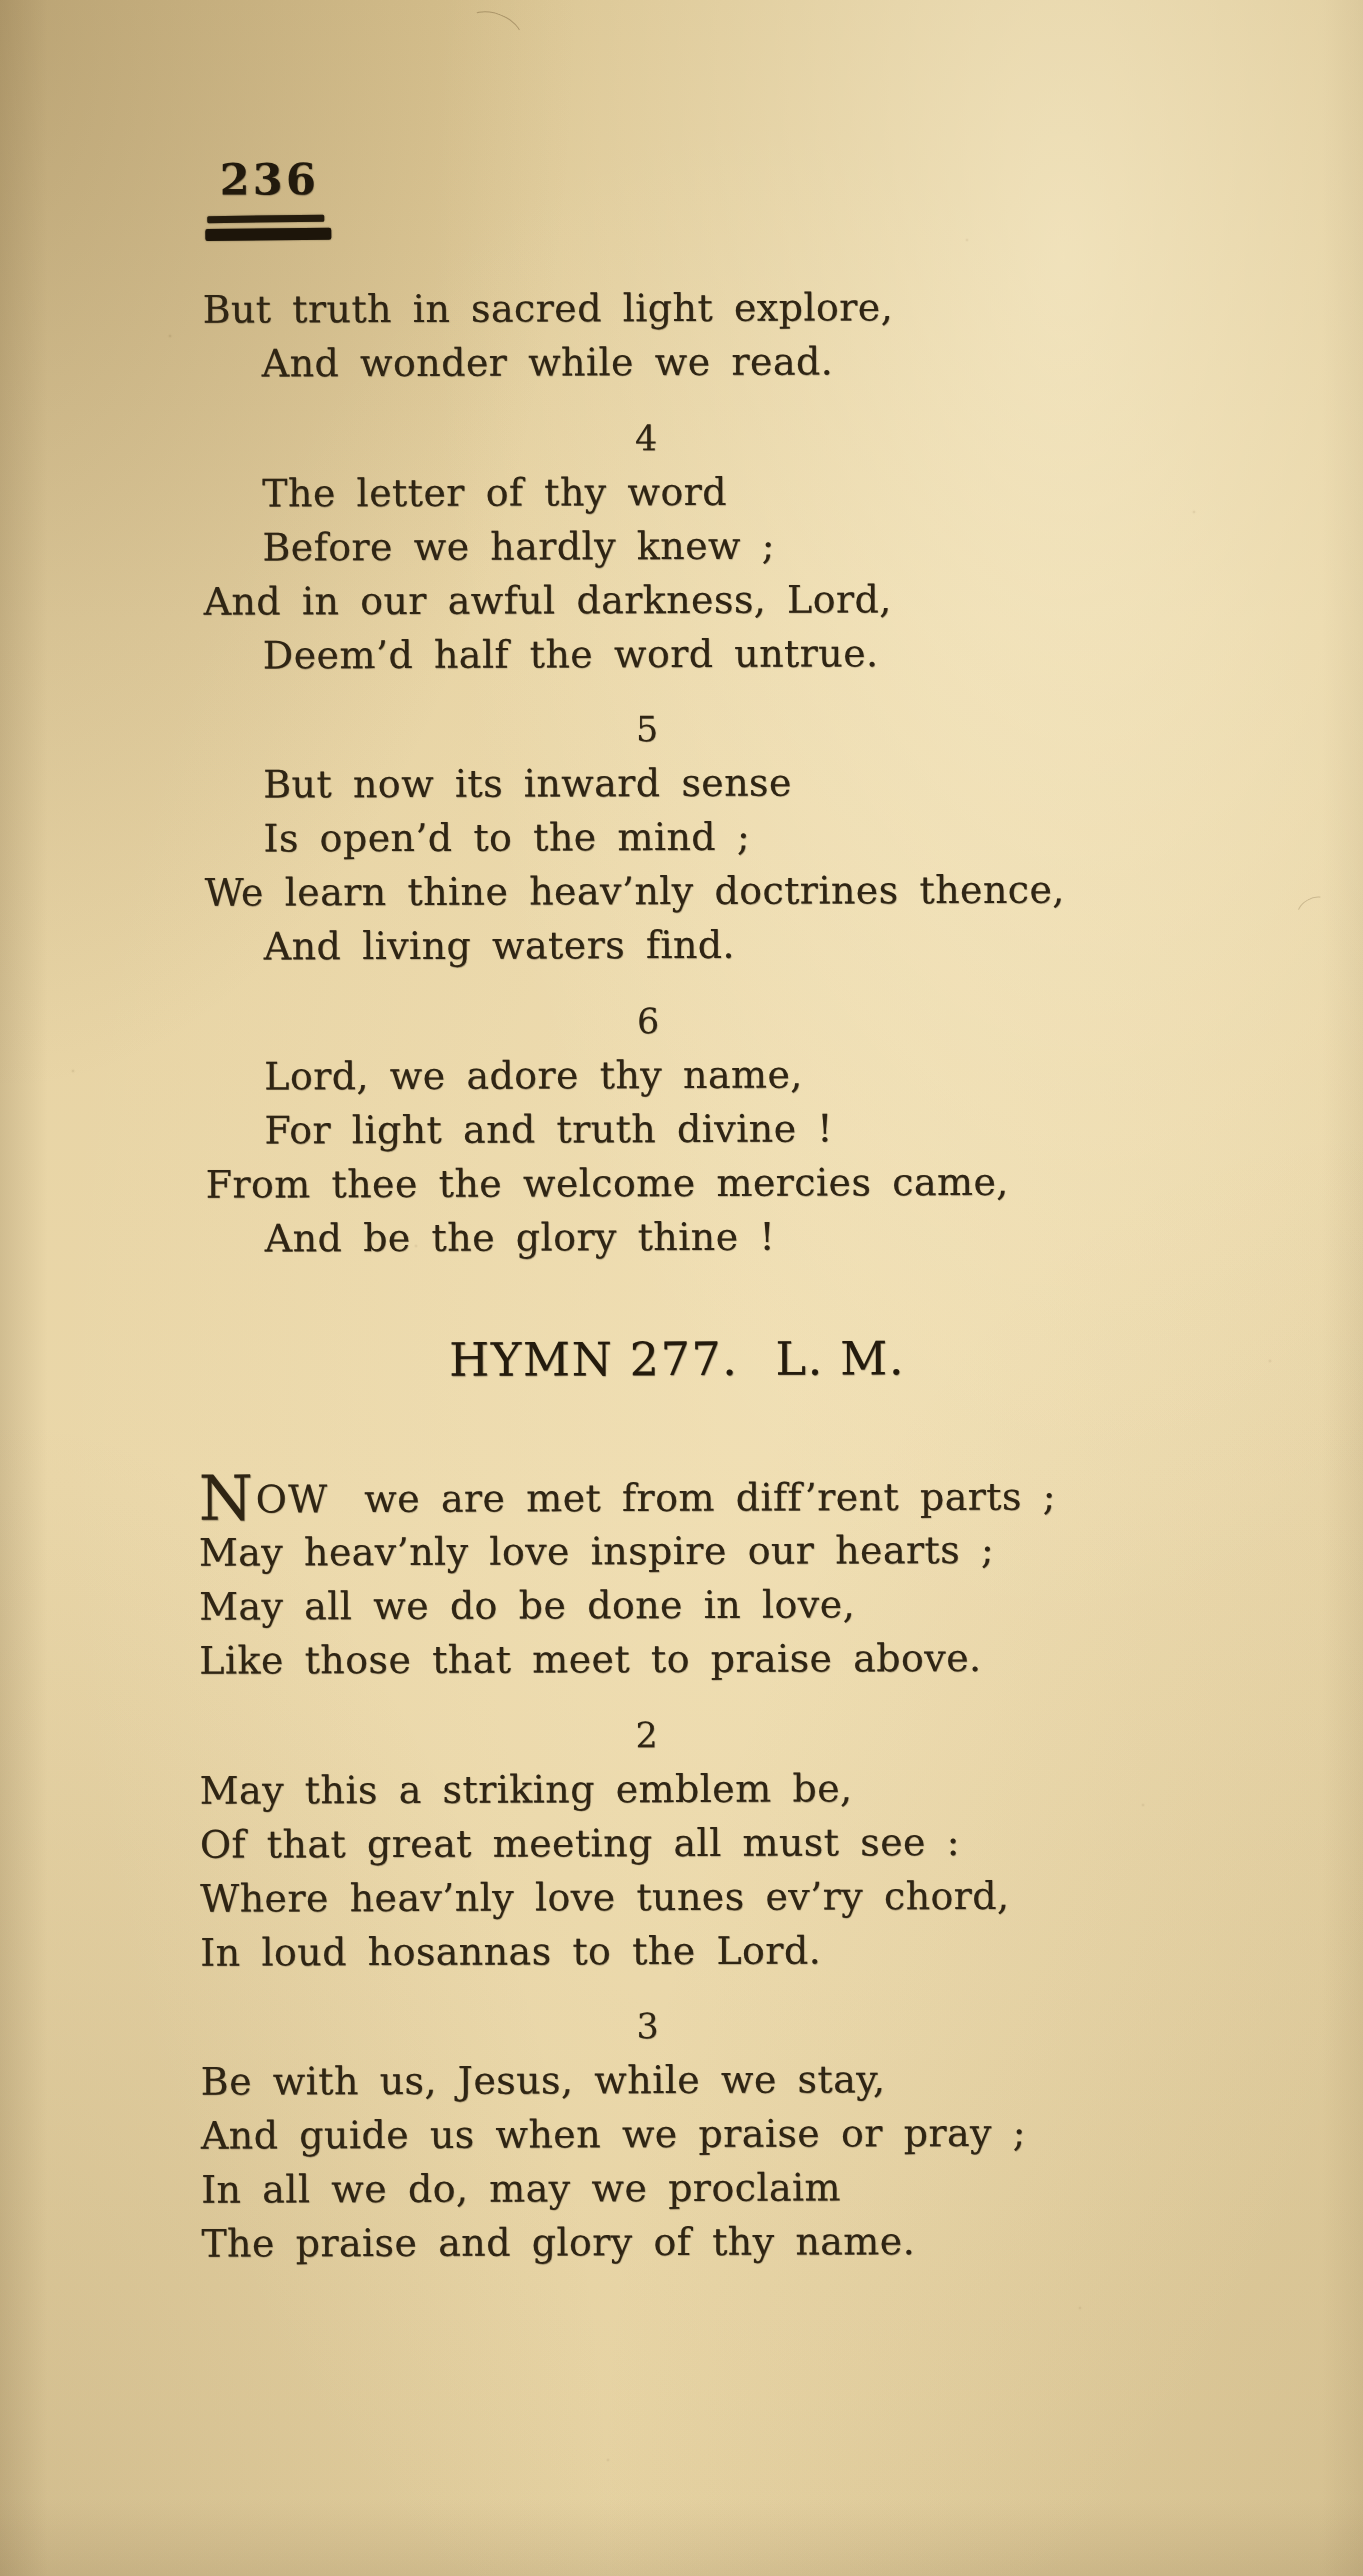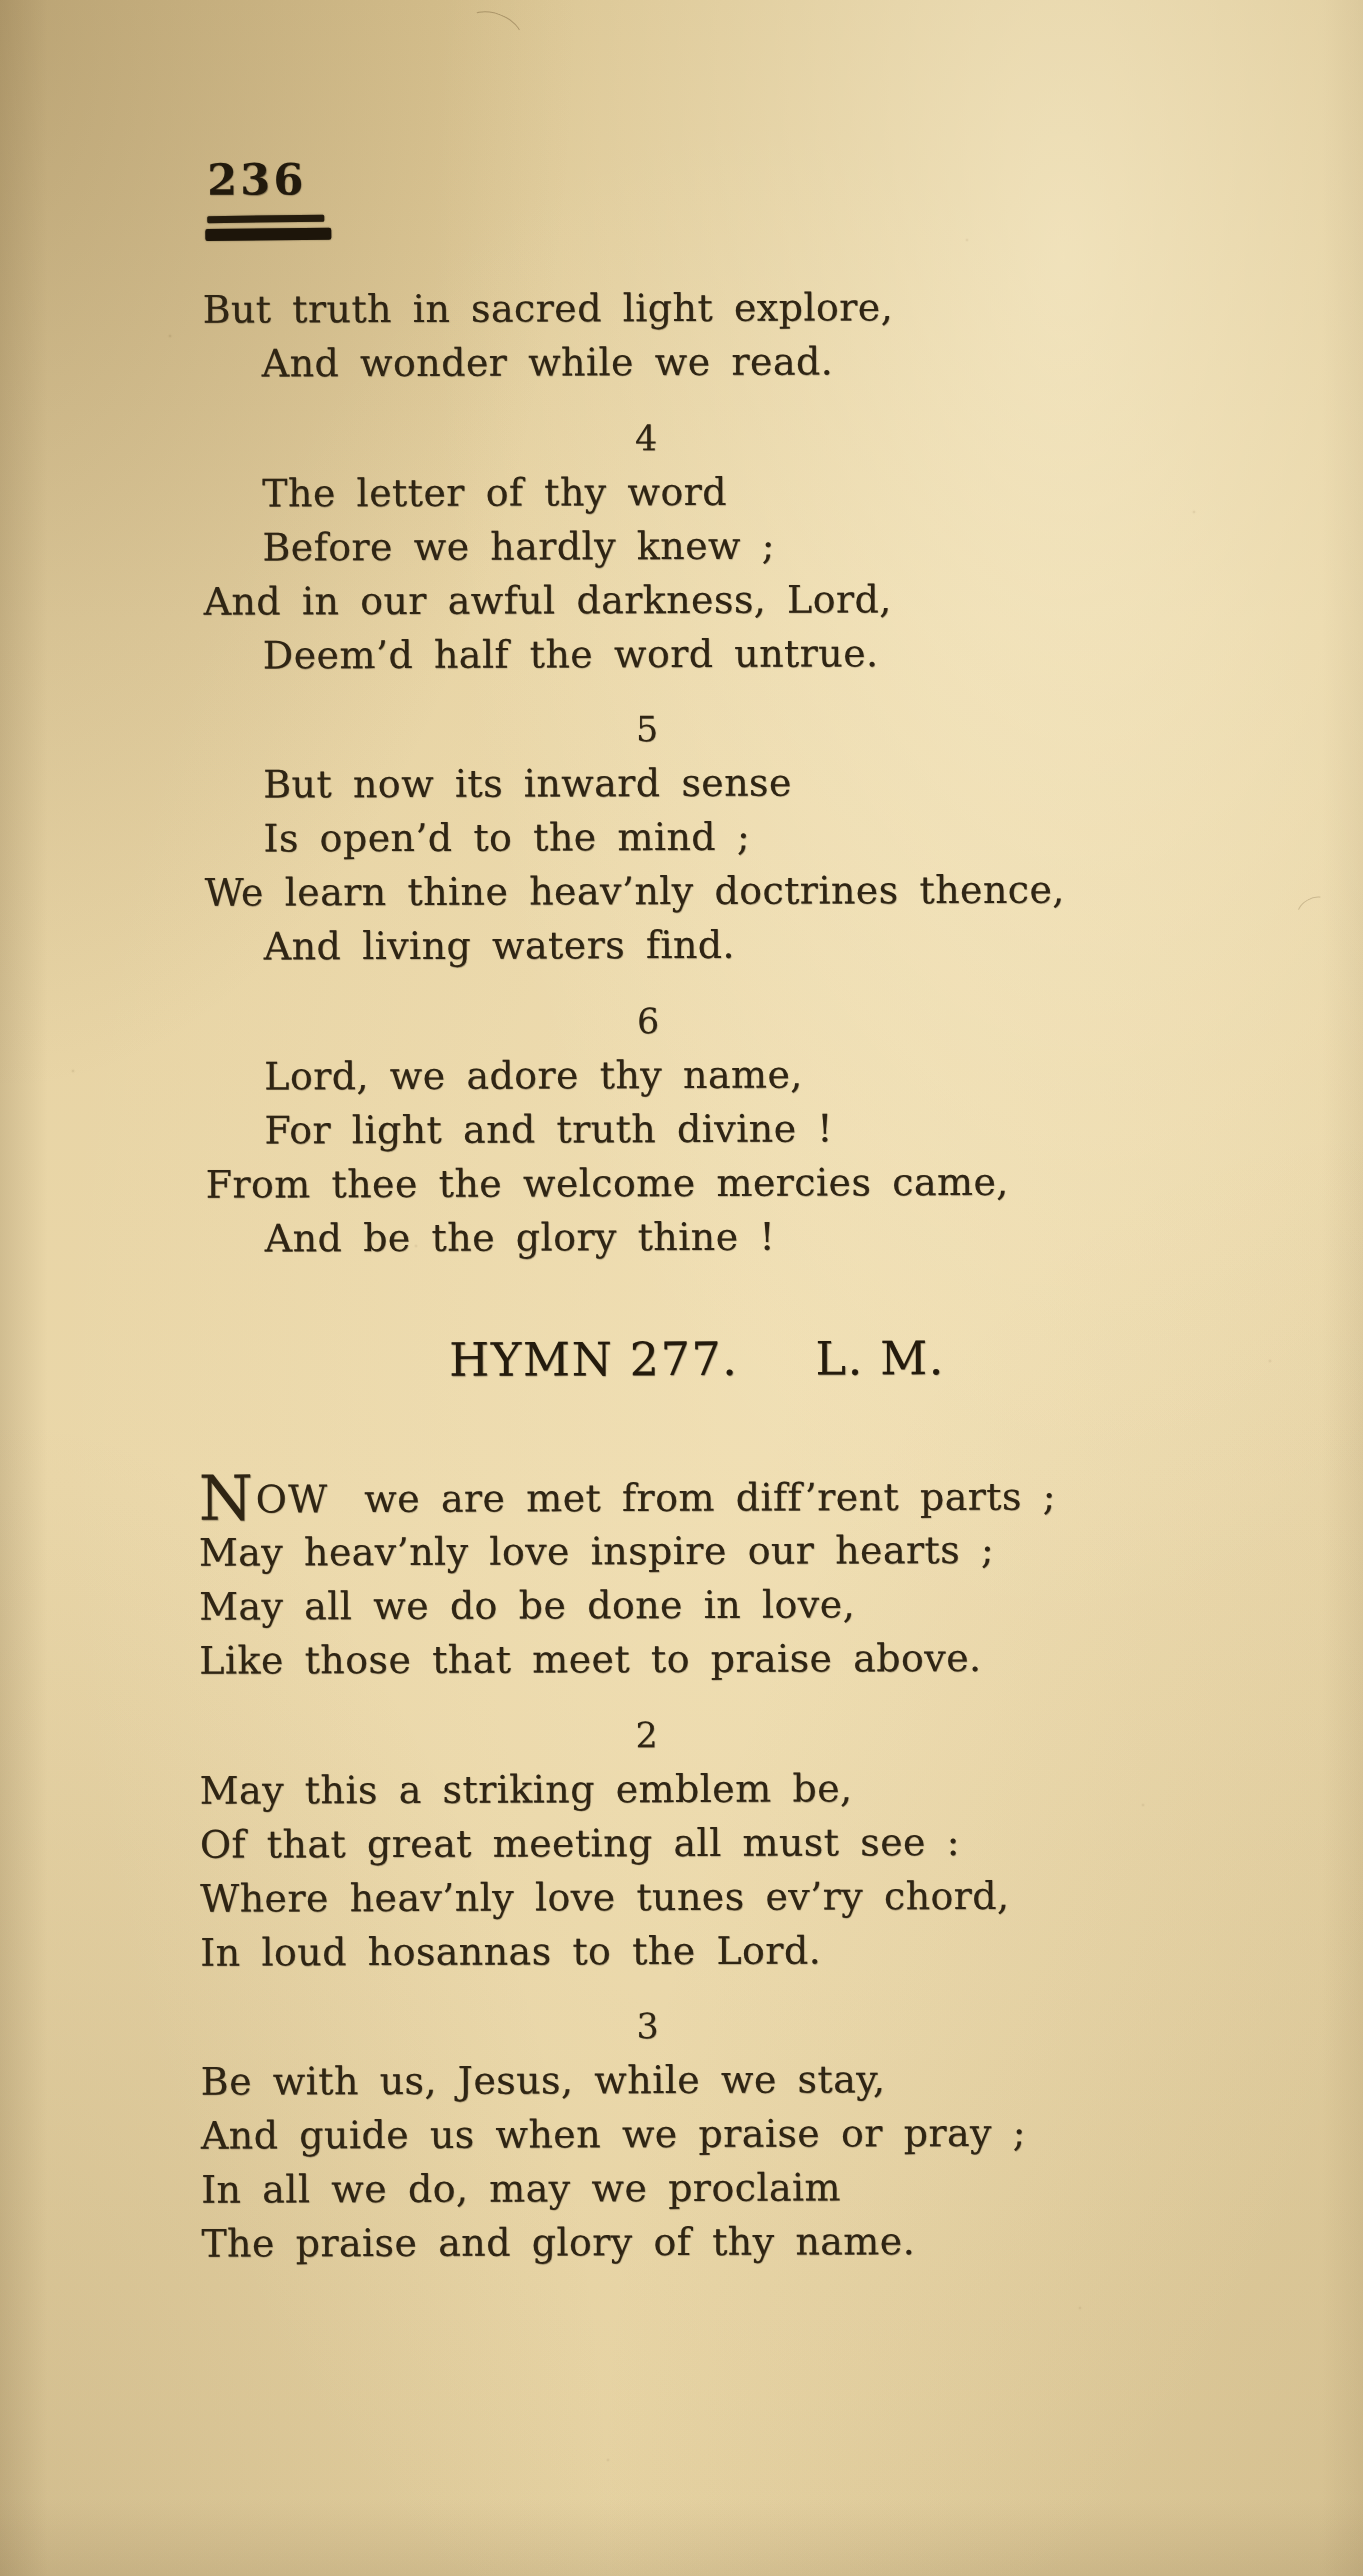--- a/index.html
+++ b/index.html
@@ -39,21 +39,21 @@
       310px 1964px 1.6px rgba(105,82,48,0.22),
       1079px 2307px 1.6px rgba(105,82,48,0.22),
       607px 2459px 1.6px rgba(105,82,48,0.20),
       966px 239px 1.6px rgba(105,82,48,0.18),
       415px 1245px 1.6px rgba(105,82,48,0.20),
       1142px 1804px 1.6px rgba(105,82,48,0.20);
   }
   .content{
     position:absolute;inset:0;color:#2f2514;transform:rotate(-0.2deg);
   }
-  .page-number-block{position:absolute;left:211px;top:156px;}
+  .page-number-block{position:absolute;left:211px;top:156px;text-align:center;}
   .page-number{
     font-size:43px;line-height:45px;font-weight:bold;letter-spacing:3.2px;
     color:#221a0d;text-shadow:0.6px 0.6px 1px rgba(34,26,13,0.5);
   }
   .rule-a{width:117px;height:7.2px;background:#241b0d;margin-top:12.8px;
     border-radius:1.6px;transform:rotate(-0.5deg);
     box-shadow:0 0 1.6px rgba(34,26,13,0.6);}
   .rule-b{width:126px;height:12px;background:#1d150a;margin-top:5.6px;margin-left:-1.6px;
     border-radius:2.4px;transform:rotate(-0.4deg);
     box-shadow:0 0 1.6px rgba(34,26,13,0.6);}
@@ -68,21 +68,21 @@
   .line.indent{margin-left:59px;}
   .verse-number{
     height:54px;line-height:54px;margin-top:21.6px;font-size:35px;text-align:center;
     text-shadow:0.5px 0.6px 0.8px rgba(46,36,19,0.45);
   }
   .hymn-heading{
     position:absolute;left:449px;top:1327px;white-space:nowrap;
     font-size:46px;line-height:64px;letter-spacing:1.6px;color:#241b0d;
     text-shadow:0.6px 0.7px 1px rgba(34,26,13,0.5), -0.2px 0 0.5px rgba(34,26,13,0.3);
   }
-  .hymn-meter{margin-left:77px;}
+  .hymn-meter{margin-left:37px;}
   .dropcap{
     font-size:62px;line-height:54px;vertical-align:-7.2px;margin-right:2.4px;
     text-shadow:0.8px 0.8px 1.1px rgba(34,26,13,0.5);
   }
   .lead-caps{font-size:38px;letter-spacing:1.2px;margin-right:15px;}
 </style>
 </head>
 <body>
 
 <div class="paper"></div>

